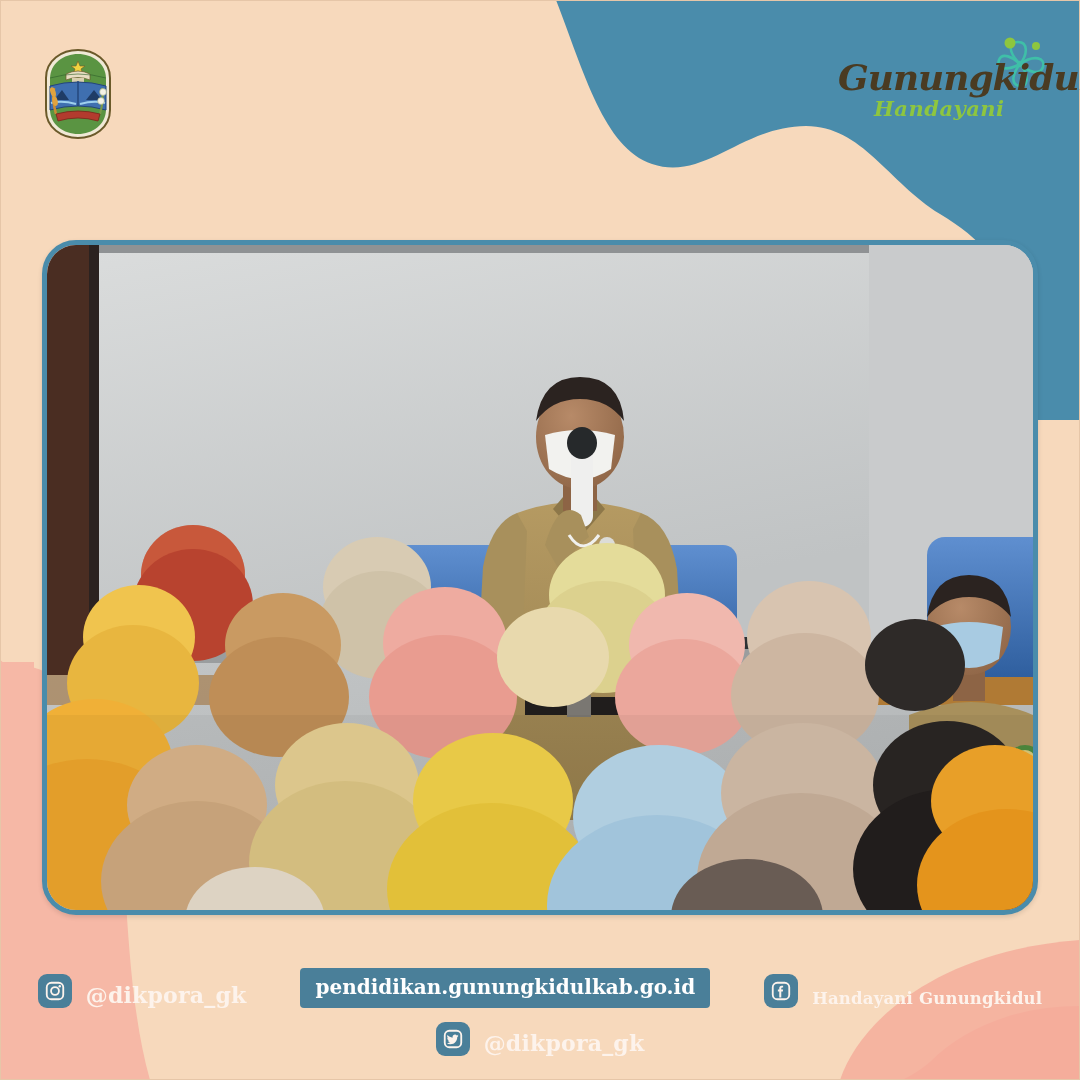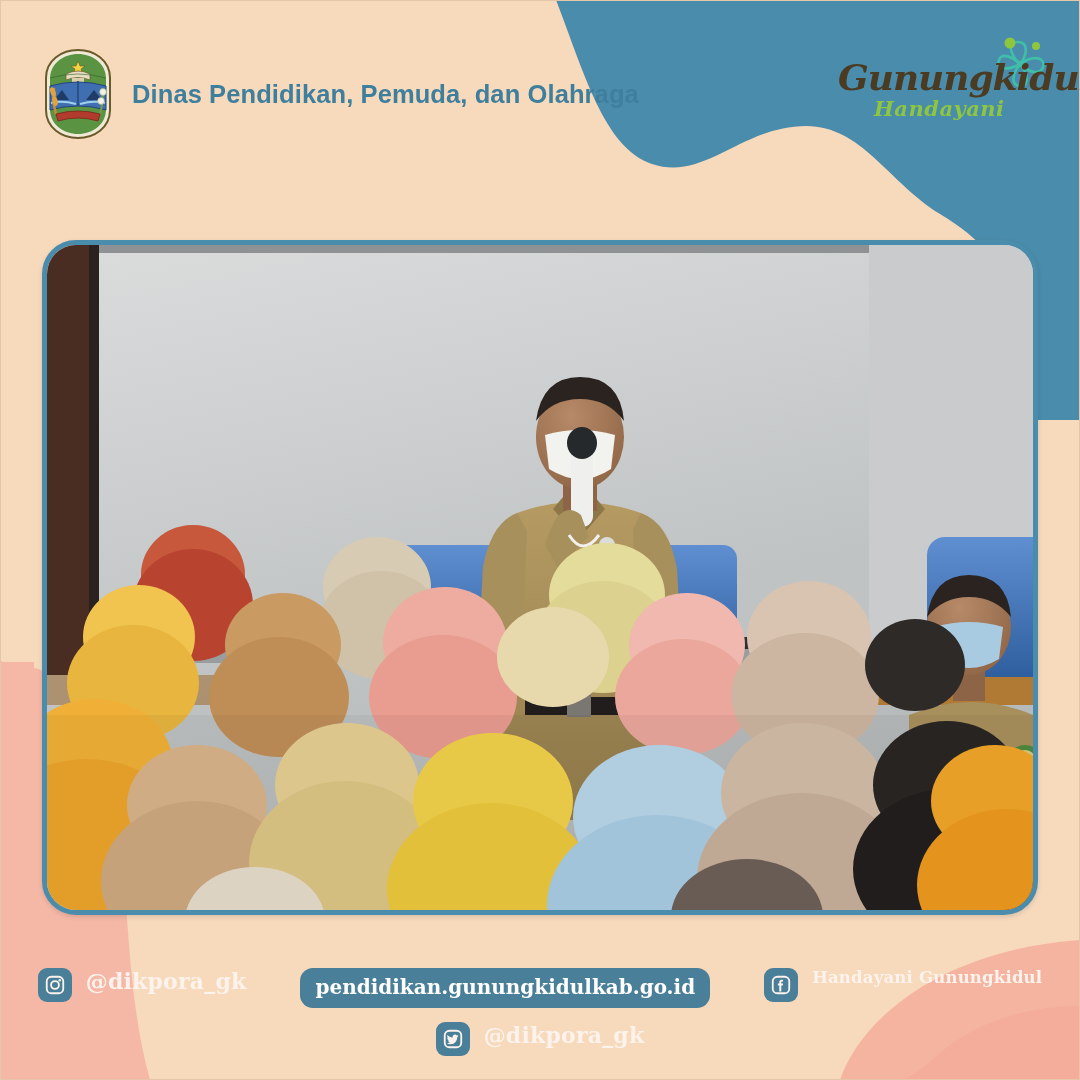--- a/index.html
+++ b/index.html
@@ -42,34 +42,34 @@
     position:absolute;left:42px;top:240px;width:996px;height:675px;
     border:5px solid #4a8cab;border-radius:34px;overflow:hidden;
     background:#b9bcbd;box-sizing:border-box;z-index:5;
     box-shadow:0 2px 5px rgba(0,0,0,.12);
   }
   .photo{position:absolute;inset:0;overflow:hidden;}
   .photo svg{position:absolute;top:0;left:0;width:100%;height:100%;}
 
   
   .footer{position:absolute;left:0;right:0;bottom:24px;z-index:7;}
-  .footer-row{display:flex;align-items:flex-start;justify-content:center;gap:14px;}
+  .footer-row{display:flex;align-items:flex-end;justify-content:center;gap:14px;}
   .footer-row.r1{margin-bottom:14px;}
   .sico{
     width:34px;height:34px;border-radius:9px;background:#4a7f99;
     display:flex;align-items:center;justify-content:center;flex:0 0 auto;
   }
   .sico svg{display:block;}
   .sl{
     color:#fdf3ec;font-size:22px;font-weight:bold;
     font-family:"DejaVu Serif", serif;letter-spacing:.2px;white-space:nowrap;
   }
   .sl.small{font-size:16.5px;}
   .pill{
-    background:#4a7f99;color:#ffffff;border-radius:13px;
+    background:#4a7f99;color:#ffffff;border-radius:4px;
     padding:7px 15px 9px;font-size:20px;font-weight:bold;
     font-family:"DejaVu Serif", serif;white-space:nowrap;
     margin:0 6px;
   }
   .gap{width:20px;}
 </style>
 </head>
 <body>
 
 <div class="canvas">
@@ -128,21 +128,20 @@
 
         <path d="M58 66 Q62 52 60 40" stroke="#7a9a49" stroke-width="2.2" fill="none"></path>
         <circle cx="61" cy="44" r="3.4" fill="#f4f2e6" stroke="#9aa87c" stroke-width=".6"></circle>
         <circle cx="59" cy="53" r="3.4" fill="#f4f2e6" stroke="#9aa87c" stroke-width=".6"></circle>
 
         <path d="M14 66 Q36 60 58 66 L56 73 Q36 67 16 73 Z" fill="#b33b2e" stroke="#7b2319" stroke-width=".8"></path>
         <path d="M8 30 Q36 22 64 30" stroke="#2f5f2a" stroke-width="1" fill="none" opacity=".6"></path>
       </svg>
     </span>
     <div class="header-text">
-      <div class="header-line">Dinas Pendidikan, Pemuda, dan Olahraga</div>
     </div>
   </div>
 
   <div class="brand">
     <span class="brand-flower">
       <svg viewBox="0 0 70 62" width="70" height="62" aria-hidden="true">
         <g fill="none" stroke="#3fbfa8" stroke-width="2.6" stroke-linecap="round">
           <path d="M34 32 C22 20 22 10 32 10 C42 10 42 22 34 32 Z"></path>
           <path d="M34 32 C48 22 60 26 57 35 C54 44 42 40 34 32 Z"></path>
           <path d="M34 32 C44 44 42 56 33 54 C24 52 27 41 34 32 Z"></path>

